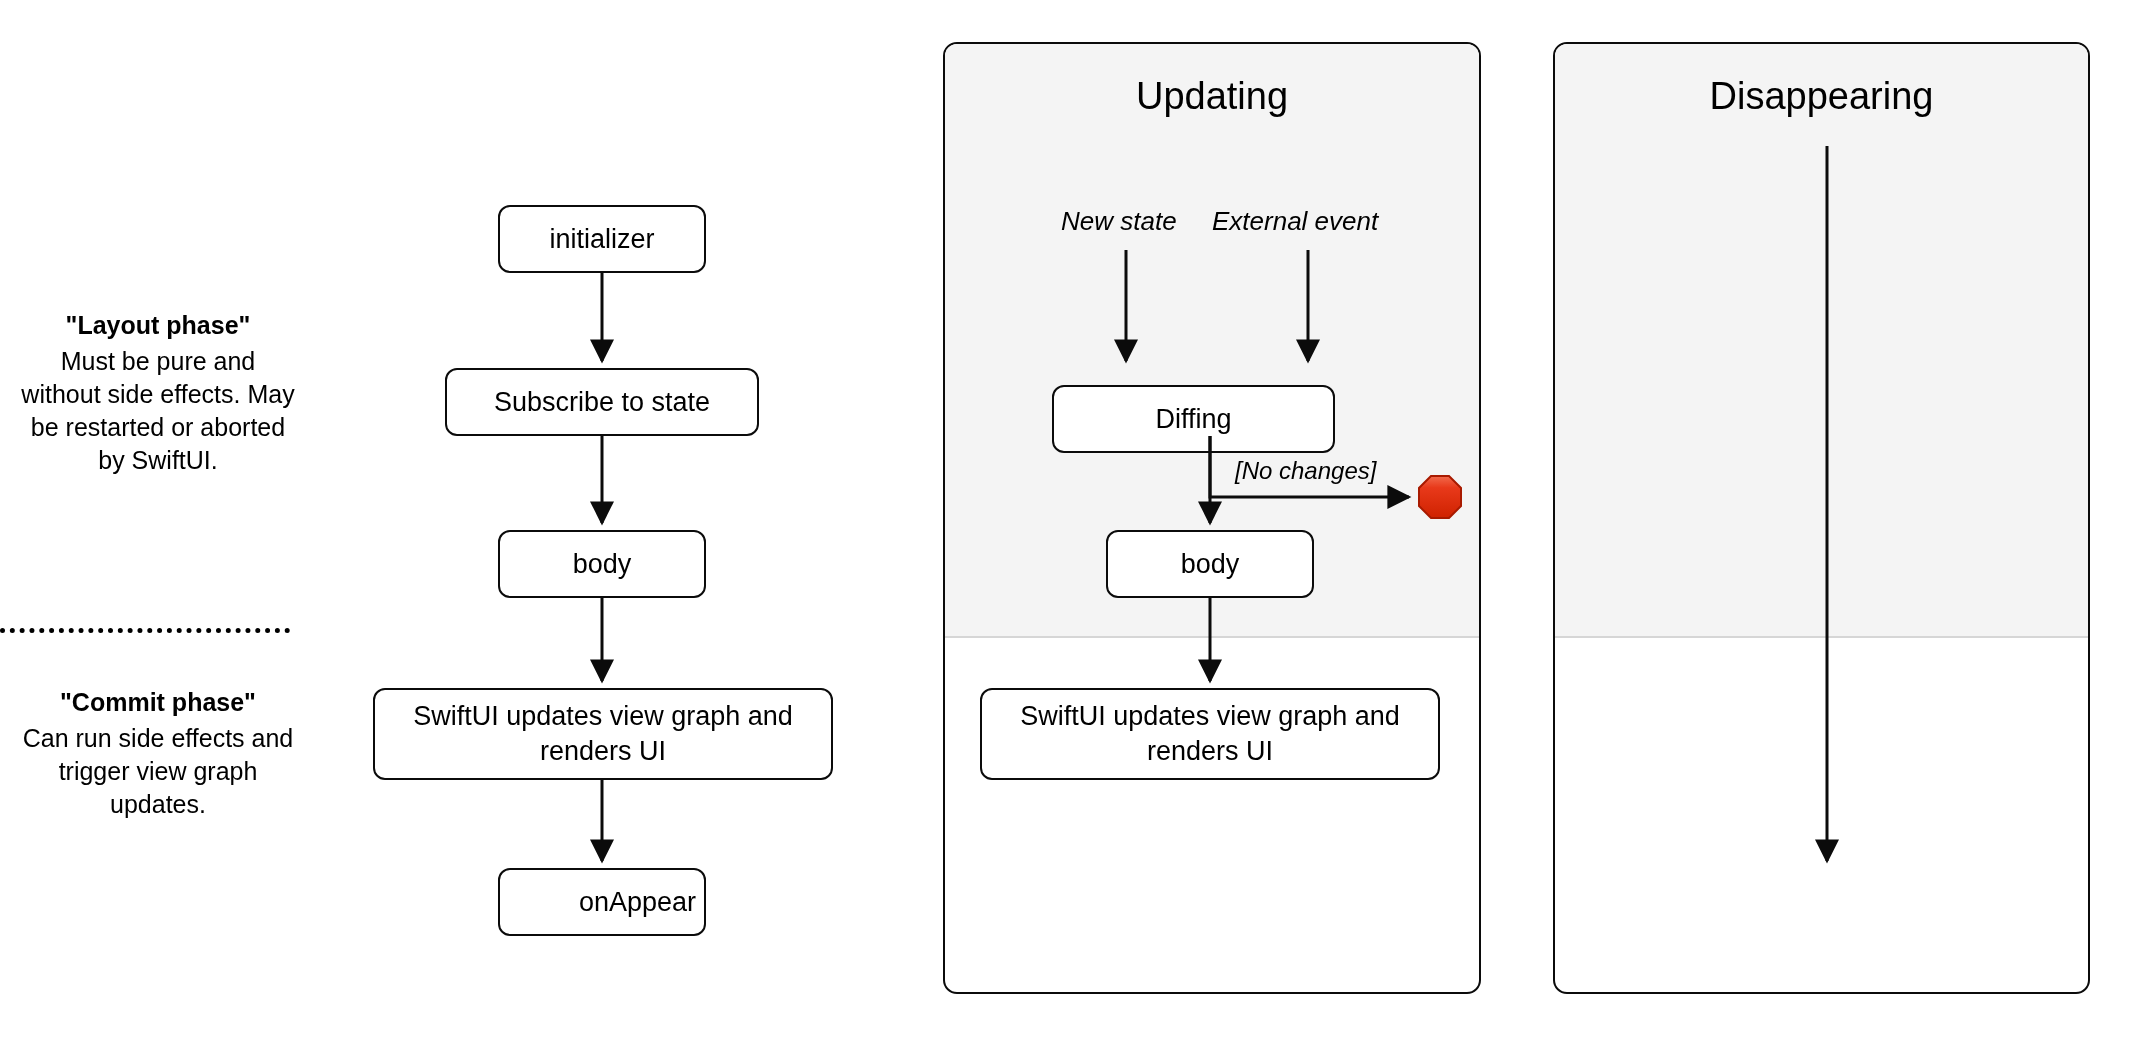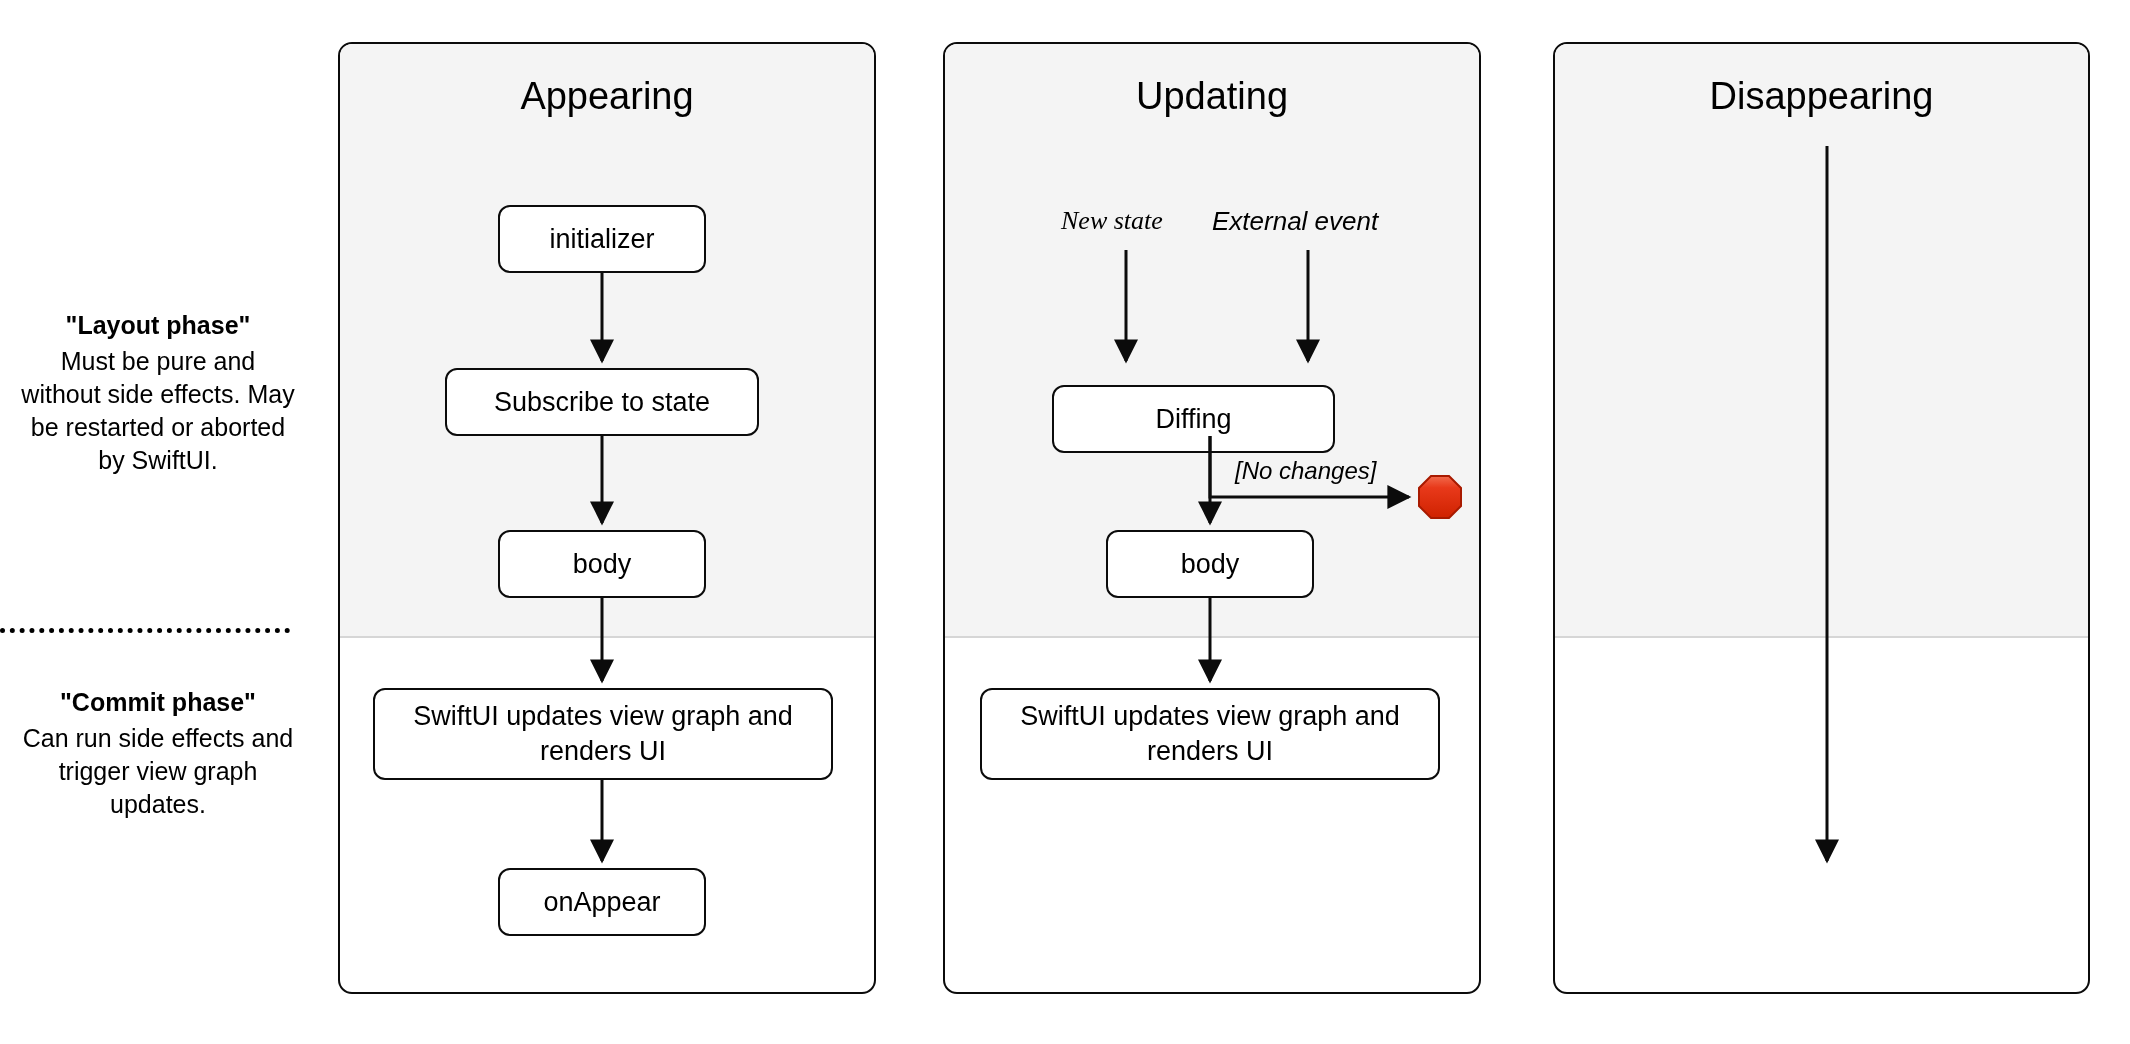--- a/index.html
+++ b/index.html
@@ -137,51 +137,47 @@
     <div class="legend-body">Must be pure and without side effects. May be restarted or aborted by SwiftUI.</div>
   </div>
 
   <div class="dotted-divider"></div>
 
   <div class="legend" id="legend-commit">
     <div class="legend-title">"Commit phase"</div>
     <div class="legend-body">Can run side effects and trigger view graph updates.</div>
   </div>
 
-  <div class="panel" style="left:338px; top:42px; width:538px; height:952px;">
-    <div class="panel-top" style="height:592px;"></div>
-    <div class="panel-title">Appearing</div>
-  </div>
 
   <div class="node" style="left:498px; top:205px; width:208px; height:68px;">
     <span>initializer</span>
   </div>
 
   <div class="node" style="left:445px; top:368px; width:314px; height:68px;">
     <span>Subscribe to state</span>
   </div>
 
   <div class="node" style="left:498px; top:530px; width:208px; height:68px;">
     <span>body</span>
   </div>
 
   <div class="node" style="left:373px; top:688px; width:460px; height:92px;">
     <span>SwiftUI updates view graph and renders UI</span>
   </div>
 
-  <div class="node" style="left:498px; top:868px; width:208px; height:68px;">
+  <div class="node" style="left:498px; top:868px; width:208px; height:68px;justify-content:flex-end;">
     <span>onAppear</span>
   </div>
 
   <div class="panel" style="left:943px; top:42px; width:538px; height:952px;">
     <div class="panel-top" style="height:592px;"></div>
     <div class="panel-title">Updating</div>
   </div>
 
-  <div class="flabel" style="left:1061px; top:206px;font-family:Liberation Serif, serif;">
+  <div class="flabel" style="left:1061px; top:206px;">
     <span>New state</span>
   </div>
 
   <div class="flabel" style="left:1212px; top:206px;">
     <span>External event</span>
   </div>
 
   <div class="node" style="left:1052px; top:385px; width:283px; height:68px;">
     <span>Diffing</span>
   </div>

